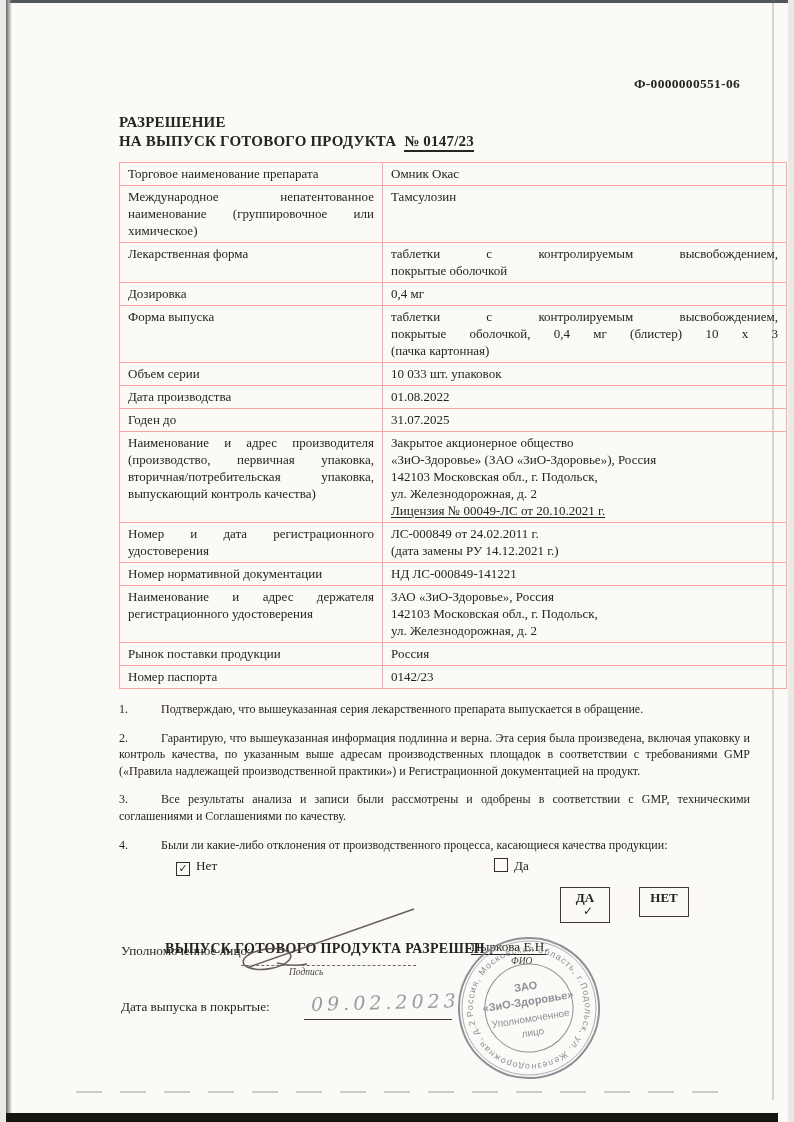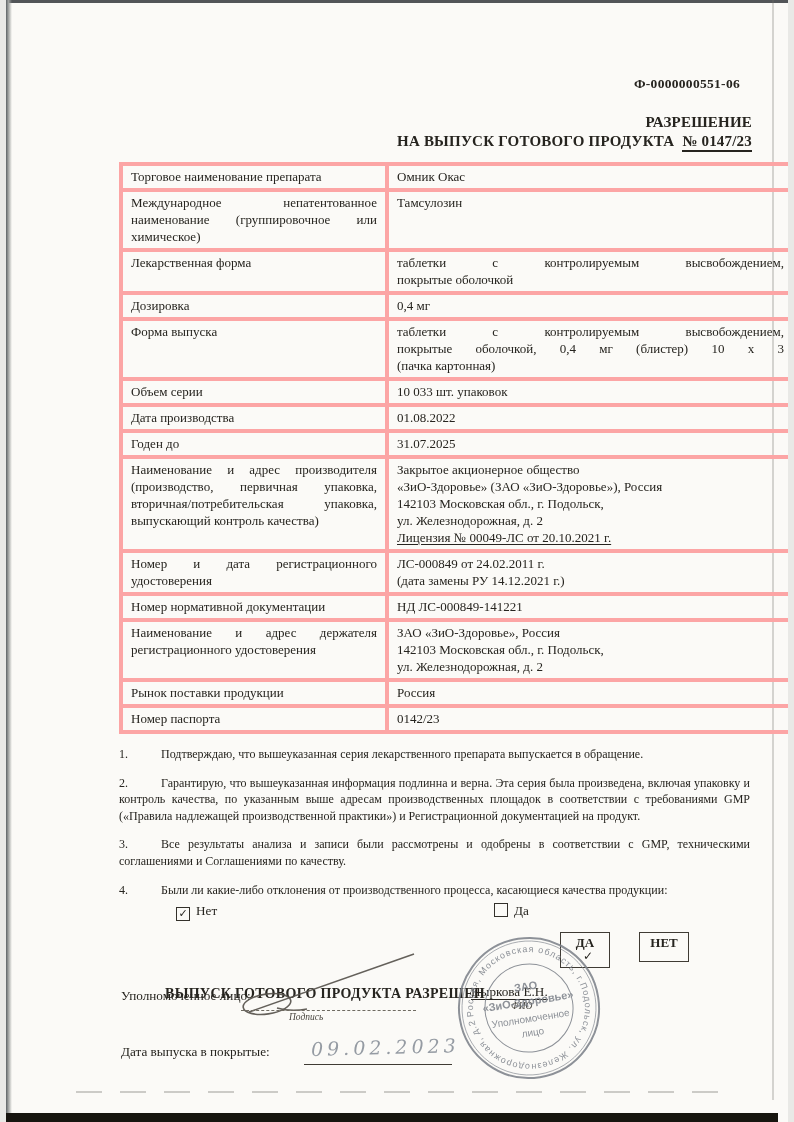--- a/index.html
+++ b/index.html
@@ -19,26 +19,26 @@
     background:linear-gradient(90deg,#5d6265 0%,#9fa2a0 40%,rgba(255,255,255,0) 100%);}
   .scan-right{position:absolute;top:0;left:766px;width:2px;height:1100px;background:rgba(110,110,104,.28);}
   .scan-bottom{position:absolute;left:0;bottom:0;width:772px;height:9px;background:#17150f;}
   .scan-smudge{position:absolute;top:1091px;left:70px;width:650px;height:2px;
     background:repeating-linear-gradient(90deg,rgba(95,95,88,.30) 0 26px,rgba(95,95,88,0) 26px 44px);}
 
   .form-code{position:absolute;top:76px;right:48px;font-size:13.5px;font-weight:bold;letter-spacing:.3px;}
 
   .content{position:absolute;left:113px;top:113px;width:633px;}
 
-  .doc-title{ text-align:right;font-weight:bold;font-size:15px;line-height:19px;letter-spacing:.2px;}
+  .doc-title{ text-align:left;font-weight:bold;font-size:15px;line-height:19px;letter-spacing:.2px;}
   .title-num{border-bottom:2px solid #26241f;padding-bottom:1px;}
 
   table.reg{border-collapse:collapse;width:633px;margin-top:11px;table-layout:fixed;}
   table.reg td{
-    border:4px solid #fca5a5;
+    border:1px solid #fca5a5;
     vertical-align:top;
     padding:2px 8px 3px 8px;
     font-size:13px;line-height:17px;
   }
   td.lbl{width:246px;}
   td.val{width:387px;}
   .jl{display:block;text-align:justify;text-align-last:justify;}
   .ll{display:block;}
   .u{text-decoration:underline;text-underline-offset:2px;}
 

